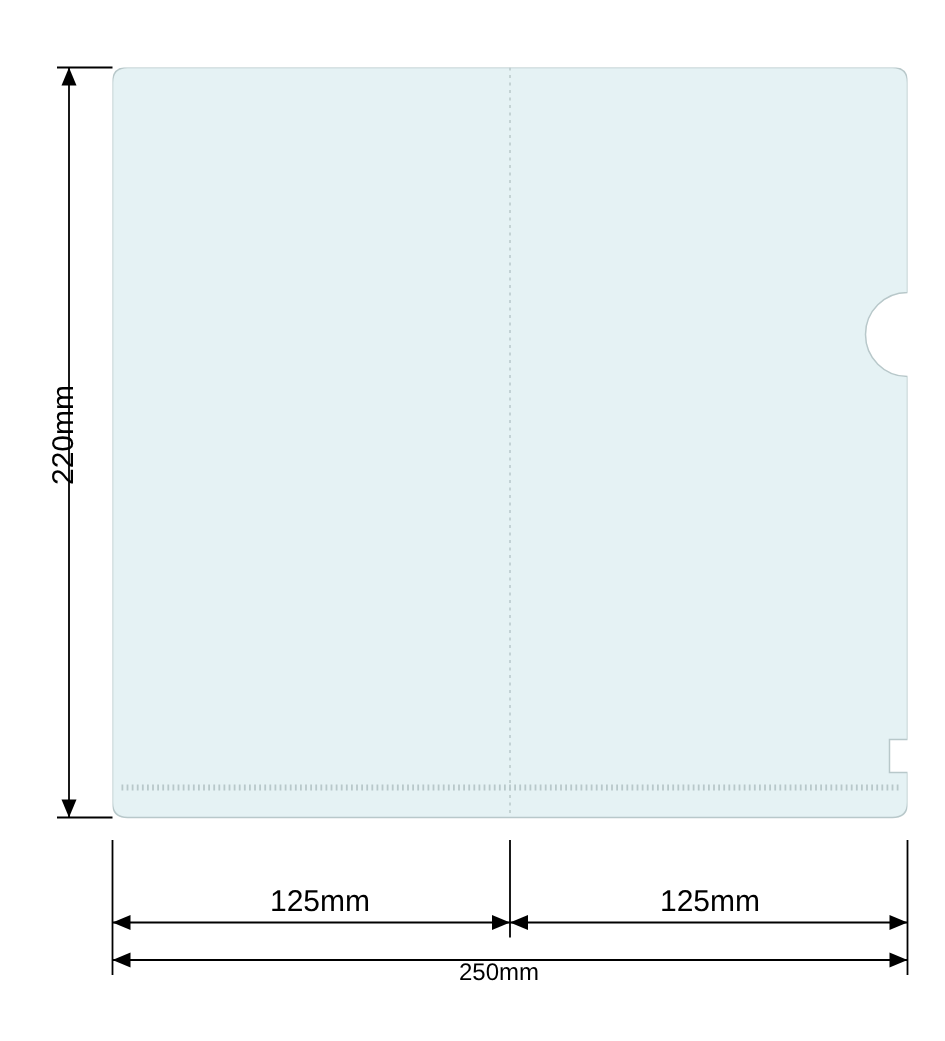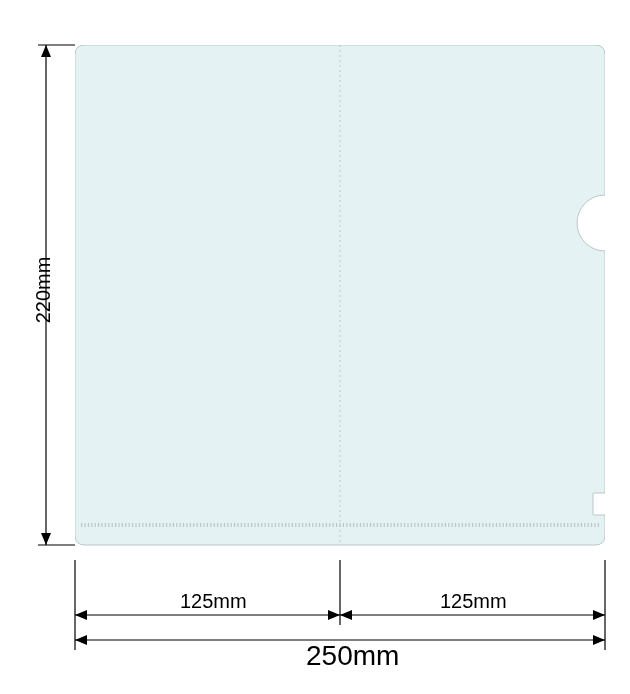--- a/index.html
+++ b/index.html
@@ -46,21 +46,21 @@
     position: absolute;
     left: 440px;
     top: 590px;
     font-size: 20px;
     color: #000;
   }
   .full-width-label {
     position: absolute;
     left: 306px;
     top: 640px;
-    font-size: 28px;
+    font-size: 16px;
     color: #000;
   }
   .arrow-line { stroke: #000; stroke-width: 1.2; fill: none; }
   .arrow-head { fill: #000; }
   .dims-svg {
     position: absolute;
     left: 0;
     top: 0;
     width: 630px;
     height: 694px;

